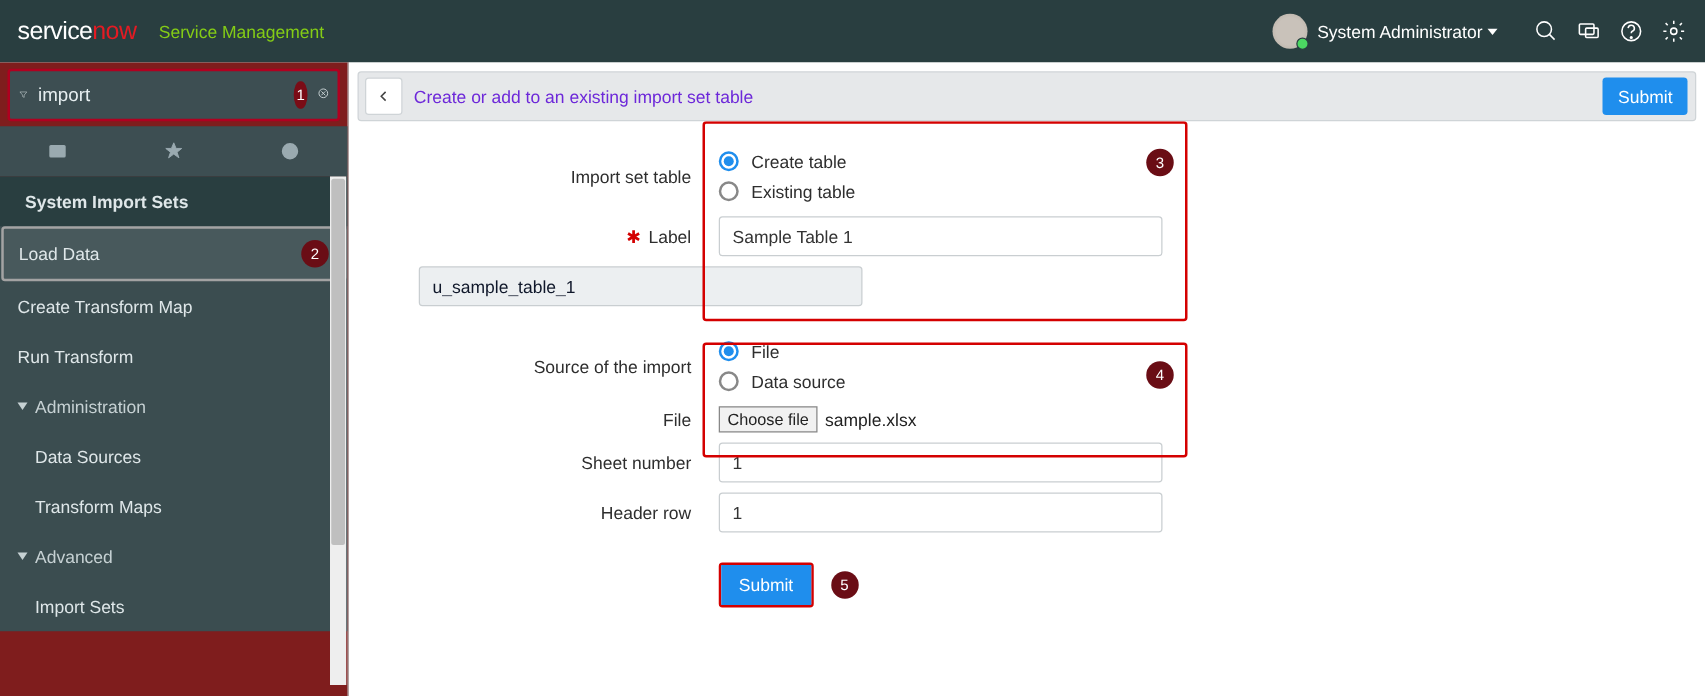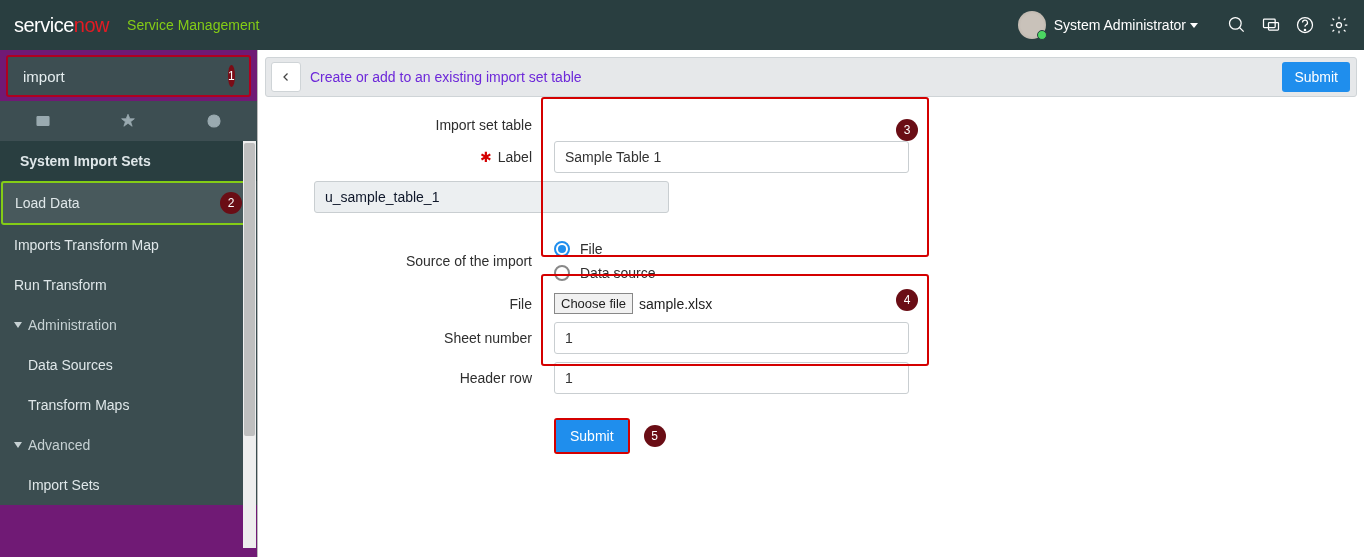--- a/index.html
+++ b/index.html
@@ -12,38 +12,38 @@
   .topbar-spacer { flex: 1; }
   .avatar { width: 28px; height: 28px; border-radius: 50%; background: radial-gradient(circle, #c9c2ba 55%, #b3aa9f 100%); position: relative; margin-right: 8px; }
   .avatar::after { content: ''; position: absolute; bottom: -1px; right: -1px; width: 8px; height: 8px; background: #4bd762; border-radius: 50%; border: 1px solid #293e40; }
   .username { font-size: 14px; color: #fff; margin-right: 4px; }
   .chevron-down { width: 0; height: 0; border-left: 4px solid transparent; border-right: 4px solid transparent; border-top: 5px solid #fff; margin-right: 16px; }
   .top-icon { width: 22px; height: 22px; margin-left: 12px; display: inline-flex; align-items: center; justify-content: center; cursor: pointer; }
   .top-icon svg { width: 20px; height: 20px; stroke: #fff; fill: none; stroke-width: 1.5; }
   
   .layout { display: flex; height: calc(557px - 50px); }
   
-  .sidebar { width: 258px; background: #701a75; border-right: 1px solid #bbb; position: relative; }
+  .sidebar { width: 279px; background: #7f1d1d; border-right: 1px solid #bbb; position: relative; }
   .filter-row { background: #3d4e52; padding: 6px 7px; border: 2px solid #b00020; border-radius: 3px; display: flex; align-items: center; margin: 5px 6px 4px 6px; position: relative; height: 42px; }
   .filter-icon { width: 16px; stroke: #c6d1d3; fill: none; stroke-width: 1.5; margin-right: 8px; }
   .filter-input { flex: 1; background: transparent; border: none; color: #e6eef0; font-size: 15px; outline: none; }
   .badge { width: 22px; height: 22px; border-radius: 50%; background: #7a0c16; color: #fff; font-size: 12px; display: inline-flex; align-items: center; justify-content: center; margin-left: 6px; }
   .clear-icon { width: 20px; height: 20px; margin-left: 8px; cursor: pointer; }
   .clear-icon svg { stroke: #c6d1d3; fill: none; stroke-width: 2; }
   
   .nav-tabs { background: #3d4e52; display: flex; justify-content: space-around; align-items: center; height: 40px; }
   .nav-tab { width: 30%; display: flex; justify-content: center; align-items: center; cursor: pointer; }
   .nav-tab svg { width: 18px; height: 18px; stroke: #9aaab0; fill: #9aaab0; }
   
   .nav-scroll { position: relative; height: calc(100% - 100px); overflow: hidden; }
   .nav-list { background: #3b4d50; color: #dfe7e9; font-size: 14px; }
   .nav-header { padding: 12px 20px; font-weight: 700; background: #293e40; }
   .nav-item { padding: 12px 14px; cursor: pointer; }
   .nav-item.level2 { padding-left: 28px; }
-  .nav-item.selected { background: #48595c; border: 2px solid #84cc16; border-radius: 3px; display: flex; justify-content: space-between; align-items: center; padding: 9px 12px; margin: 0 1px; }
+  .nav-item.selected { background: #48595c; border: 2px solid #a3a3a3; border-radius: 3px; display: flex; justify-content: space-between; align-items: center; padding: 9px 12px; margin: 0 1px; }
   .nav-group { padding: 12px 14px; color: #c6d1d3; display: flex; align-items: center; }
   .nav-group .tri { margin-right: 6px; width: 0; height: 0; border-left: 4px solid transparent; border-right: 4px solid transparent; border-top: 6px solid #c6d1d3; }
   .scrollbar-v { position: absolute; right: 1px; top: 0; bottom: 0; width: 13px; background: #eee; }
   .scrollbar-thumb { position: absolute; left: 1px; right: 1px; top: 2px; height: 72%; background: #bfbfbf; border-radius: 2px; }
   
   .main { flex: 1; display: flex; flex-direction: column; background: #fff; }
   .header-bar { display: flex; align-items: center; background: #e6e8ea; height: 40px; margin: 7px 7px 0 7px; border-radius: 3px; border: 1px solid #cfd4d7; }
   .back-btn { width: 30px; height: 30px; margin: 0 5px; border: 1px solid #cfd4d7; border-radius: 3px; background: #fff; display: flex; align-items: center; justify-content: center; cursor: pointer; }
   .back-btn svg { width: 12px; height: 12px; stroke: #444; fill: none; stroke-width: 2.5; }
   .header-title { font-size: 14px; color: #6d28d9; margin-left: 4px; }
@@ -146,21 +146,21 @@
           </svg>
       </div>
     </div>
     <div class="nav-scroll">
       <div class="nav-list">
         <div class="nav-header">System Import Sets</div>
         <div class="nav-item selected">
           <span>Load Data</span>
           <span class="num-badge">2</span>
         </div>
-        <div class="nav-item">Imports Transform Map</div>
+        <div class="nav-item">Create Transform Map</div>
         <div class="nav-item">Run Transform</div>
         <div class="nav-group">
           <span class="tri"></span>
           <span>Administration</span>
         </div>
         <div class="nav-item level2">Data Sources</div>
         <div class="nav-item level2">Transform Maps</div>
         <div class="nav-group">
           <span class="tri"></span>
           <span>Advanced</span>
@@ -182,20 +182,32 @@
       </div>
       <div class="header-title">Create or add to an existing import set table</div>
       <div class="header-spacer"></div>
       <button class="submit-btn">Submit</button>
     </div>
 
     <div class="form-area" style="position:relative; padding-left: 40px;">
 
       <div class="form-row">
         <div class="form-label">Import set table</div>
+        <div class="form-field">
+          <div class="radio-row">
+            <span class="radio checked">
+                <span class="dot"></span>
+              </span>
+            <span>Create table</span>
+          </div>
+          <div class="radio-row">
+            <span class="radio"></span>
+            <span>Existing table</span>
+          </div>
+        </div>
       </div>
 
       <div class="form-row">
         <div class="form-label">
           <span class="req">✱</span>
           <span>Label</span>
         </div>
         <div class="form-field">
           <input class="text-input" value="Sample Table 1" style="">
         </div>

